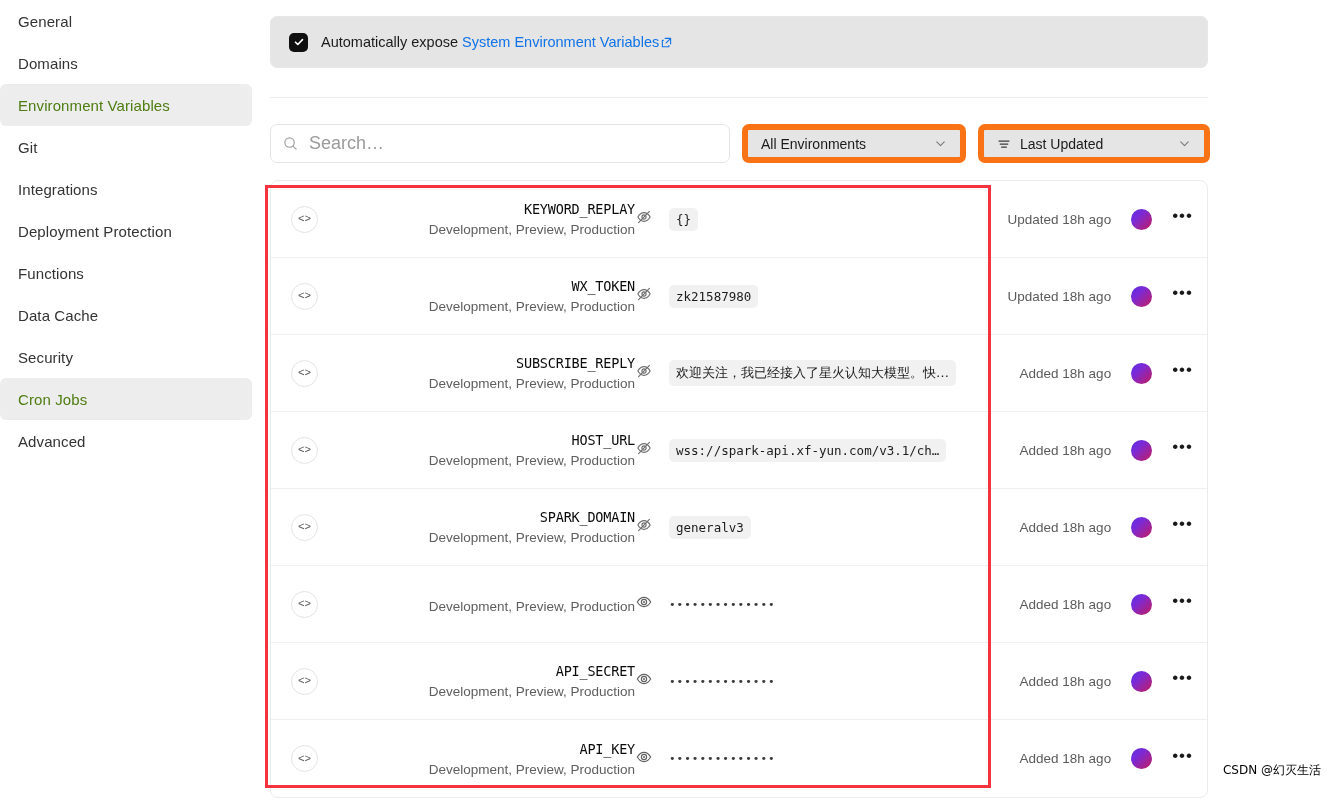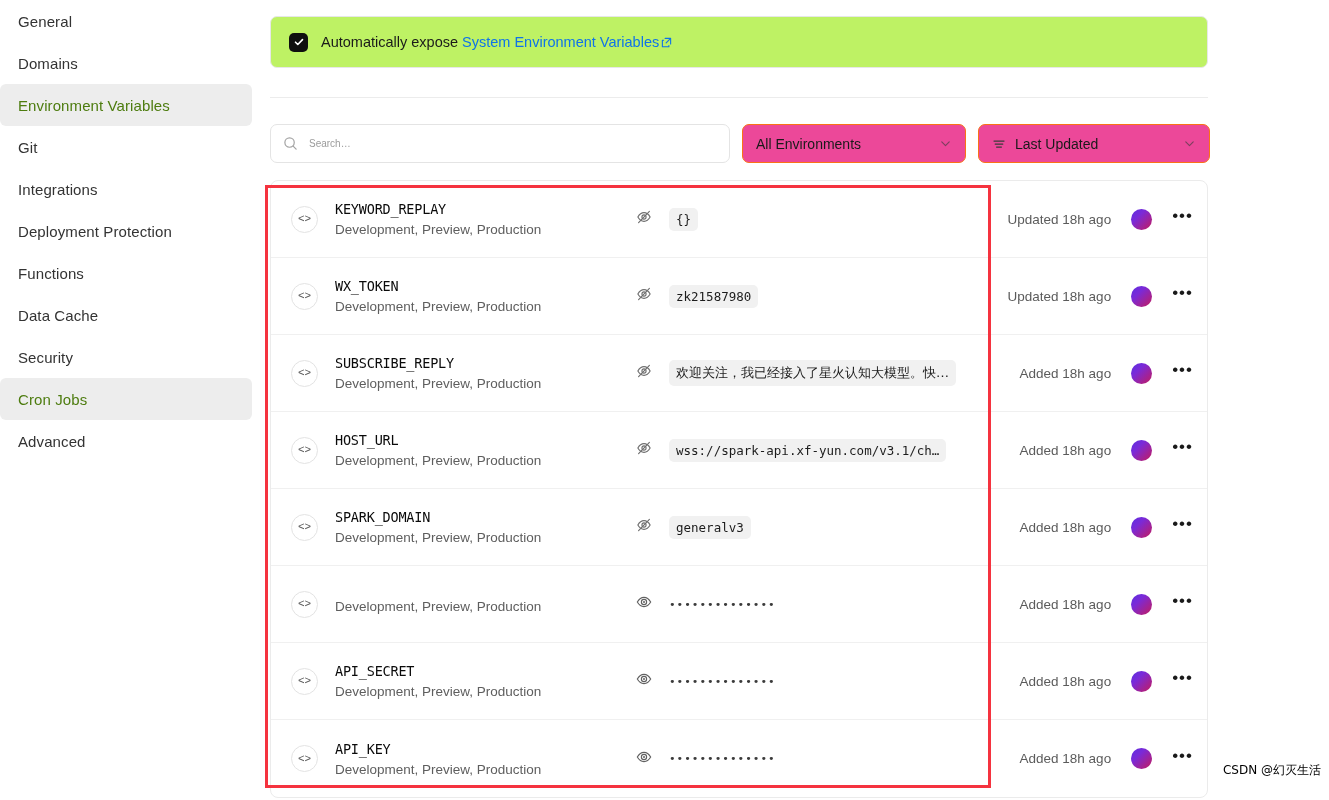--- a/index.html
+++ b/index.html
@@ -3,21 +3,21 @@
 <meta charset="utf-8">
 <style>
   * { box-sizing: border-box; margin: 0; padding: 0; }
   html, body {
     width: 1329px; height: 800px;
     background: #ffffff;
     font-family: "Liberation Sans", sans-serif;
     color: #000000;
     overflow: hidden;
   }
-  .page { position: relative; width: 1329px; height: 800px; display: flex; }
+  .page { position: relative; width: 1329px; height: 800px; display: flex; text-align: right; }
 
   
   .sidebar { width: 252px; flex: 0 0 252px; padding-top: 0px; }
   .nav-item {
     height: 42px;
     margin: 0 0 0 0;
     display: flex; align-items: center;
     padding-left: 18px;
     font-size: 15px;
     color: #333333;
@@ -27,21 +27,21 @@
   }
   .nav-item.active { background: #ededed; color: #4d7c0f; }
 
   
   .main { flex: 1; position: relative; padding-top: 16px; }
 
   .banner {
     position: absolute; left: 18px; top: 16px;
     width: 938px; height: 52px;
     border: 1px solid #e7e7e7; border-radius: 7px;
-    background: #bef264;
+    background: #e5e5e5;
     display: flex; align-items: center;
     padding-left: 18px;
   }
   .cb {
     width: 19px; height: 19px; border-radius: 5px;
     background: #0f0f0f;
     display: flex; align-items: center; justify-content: center;
     flex: 0 0 19px;
     cursor: pointer;
   }
@@ -57,23 +57,23 @@
   }
 
   
   .controls { position: absolute; left: 18px; top: 124px; display: flex; gap: 12px; }
   .search-box {
     width: 460px; height: 39px;
     border: 1px solid #e4e4e4; border-radius: 7px; background: #fff;
     display: flex; align-items: center; padding: 0 12px;
     cursor: text;
   }
-  .search-box .ph { margin-left: 11px; font-size: 10px; color: #9b9b9b; }
+  .search-box .ph { margin-left: 11px; font-size: 18px; color: #9b9b9b; }
   .select-box {
-    height: 39px; border: 1px solid #f97316; border-radius: 7px; background: #ec4899;
+    height: 39px; border: 6px solid #f97316; border-radius: 7px; background: #e5e5e5;
     display: flex; align-items: center; padding: 0 13px; cursor: pointer;
     font-size: 14px; color: #1a1a1a;
   }
   .select-box.env { width: 224px; justify-content: space-between; }
   .select-box.sort { width: 232px; justify-content: space-between; }
   .sort-left { display: flex; align-items: center; gap: 9px; }
   .chev { opacity: .62; }
 
   
   .table-card {

